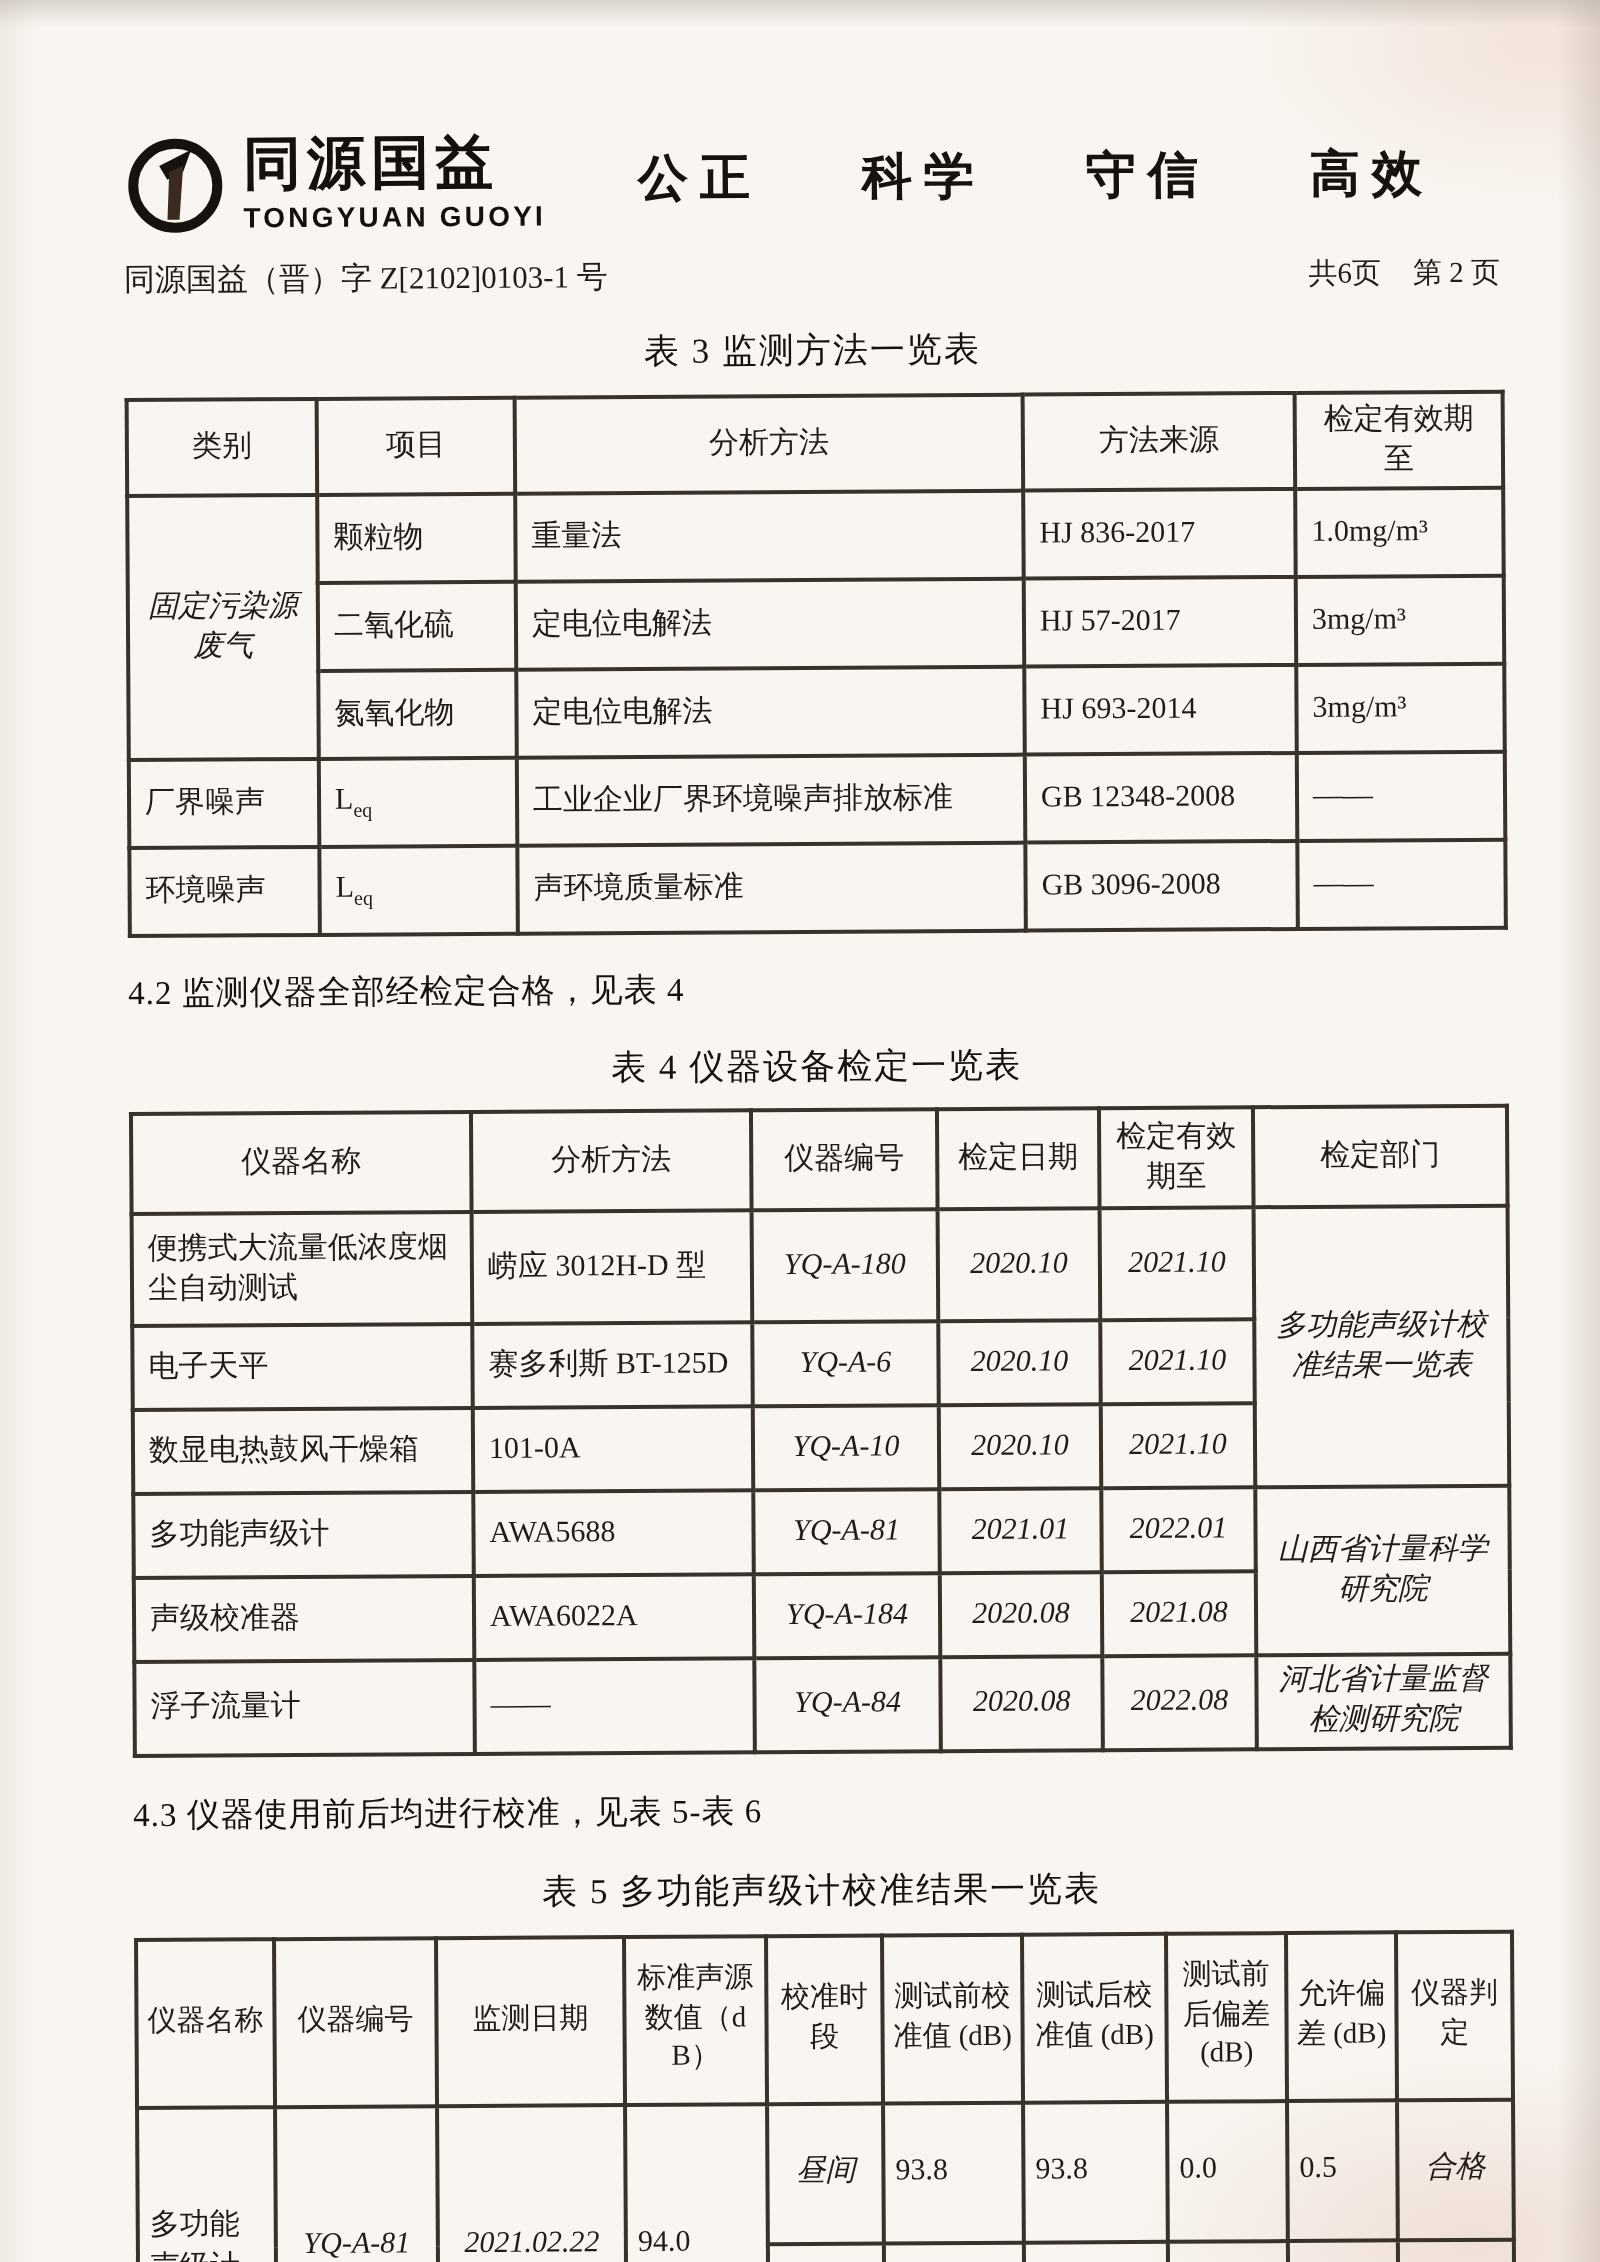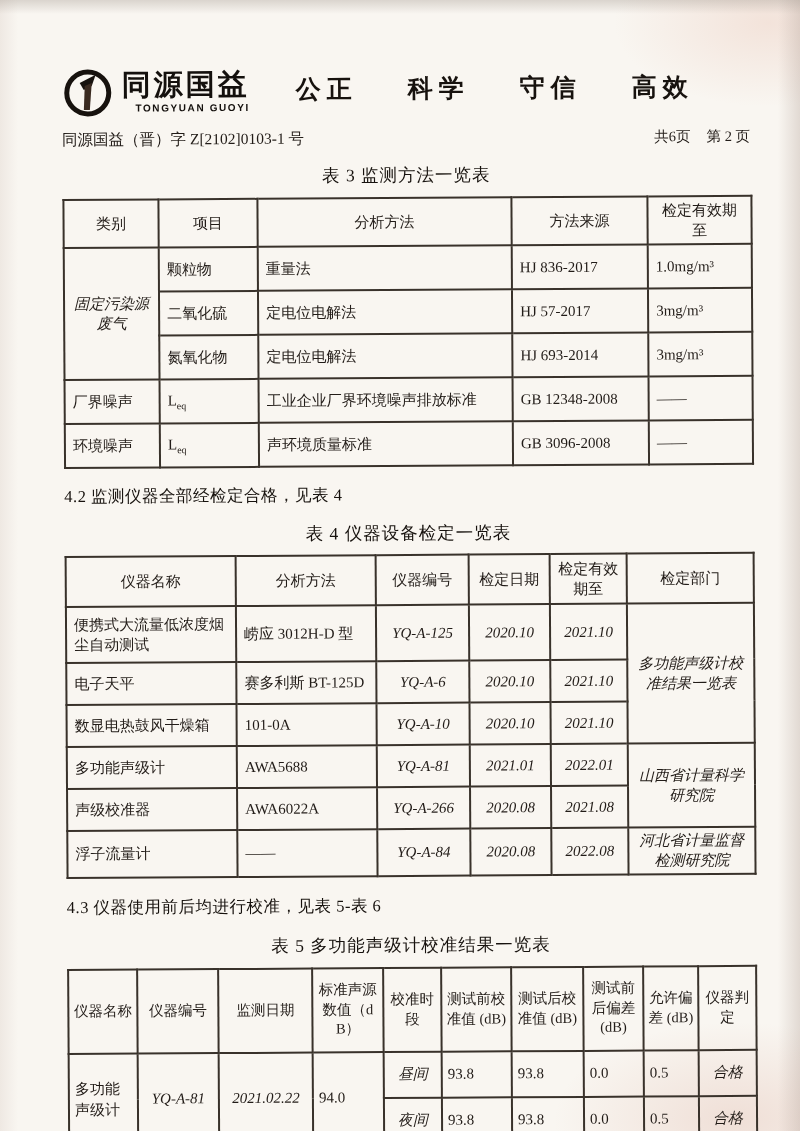--- a/index.html
+++ b/index.html
@@ -24,28 +24,28 @@
     position:relative;
     transform:rotate(-0.35deg);
     transform-origin:50% 40%;
     padding:64px 48px 0 64px;
     box-sizing:border-box;
   }
   
   .header{display:flex;align-items:flex-start;}
   .logo{display:flex;align-items:center;gap:8px;}
   .logo-mark{width:52px;height:52px;flex:0 0 auto;}
-  .logo-textcol{display:flex;flex-direction:column;line-height:1;text-align:right;}
+  .logo-textcol{display:flex;flex-direction:column;line-height:1;}
   .logo-cn{
     font-family:"Liberation Sans","DejaVu Sans",sans-serif;
     font-weight:bold;font-size:29px;letter-spacing:3px;color:#14100d;
   }
   .logo-en{
     font-family:"Liberation Sans","DejaVu Sans",sans-serif;
-    font-weight:bold;font-size:10px;letter-spacing:1.6px;margin-top:4px;color:#14100d;
+    font-weight:bold;font-size:14px;letter-spacing:1.6px;margin-top:4px;color:#14100d;
   }
   .slogan{
     display:flex;gap:50px;margin-left:46px;margin-top:8px;
     font-weight:bold;font-size:25px;letter-spacing:6px;color:#17120e;
     font-family:"Liberation Serif","DejaVu Serif",serif;
   }
   
   .docline{display:flex;justify-content:space-between;align-items:baseline;margin-top:12px;font-size:15.5px;}
   .pageinfo{display:flex;gap:16px;font-size:14.5px;}
   
@@ -63,21 +63,21 @@
   sub.sub{font-size:10px;}
   
   .t3 th{height:42px;}
   .t3 td{height:38px;}
   
   .t4 th{height:44px;}
   .t4 td{height:36px;}
   .t4 .tall td{height:50px;}
   
   .t5 th{height:78px;padding:2px 3px;font-size:14.5px;}
-  .t5 td{height:40px;padding:2px 5px;}
+  .t5 td{height:40px;padding:14px 5px;}
   .sec-heading{font-size:16.5px;margin:0;color:#17120e;letter-spacing:0.5px;}
 </style>
 </head>
 <body>
 
 <div class="page">
   <div class="sheet">
 
     <div class="header">
       <div class="logo">
@@ -177,21 +177,21 @@
         <th>仪器名称</th>
         <th>分析方法</th>
         <th>仪器编号</th>
         <th>检定日期</th>
         <th>检定有效期至</th>
         <th>检定部门</th>
       </tr>
       <tr class="tall">
         <td class="l">便携式大流量低浓度烟尘自动测试</td>
         <td class="l">崂应 3012H-D 型</td>
-        <td class="c">YQ-A-125</td>
+        <td class="c">YQ-A-180</td>
         <td class="c">2020.10</td>
         <td class="c">2021.10</td>
         <td class="c" rowspan="3">多功能声级计校准结果一览表</td>
       </tr>
       <tr>
         <td class="l">电子天平</td>
         <td class="l">赛多利斯 BT-125D</td>
         <td class="c">YQ-A-6</td>
         <td class="c">2020.10</td>
         <td class="c">2021.10</td>
@@ -207,21 +207,21 @@
         <td class="l">多功能声级计</td>
         <td class="l">AWA5688</td>
         <td class="c">YQ-A-81</td>
         <td class="c">2021.01</td>
         <td class="c">2022.01</td>
         <td class="c" rowspan="2">山西省计量科学研究院</td>
       </tr>
       <tr>
         <td class="l">声级校准器</td>
         <td class="l">AWA6022A</td>
-        <td class="c">YQ-A-266</td>
+        <td class="c">YQ-A-184</td>
         <td class="c">2020.08</td>
         <td class="c">2021.08</td>
       </tr>
       <tr>
         <td class="l">浮子流量计</td>
         <td class="l">——</td>
         <td class="c">YQ-A-84</td>
         <td class="c">2020.08</td>
         <td class="c">2022.08</td>
         <td class="c">河北省计量监督检测研究院</td>

